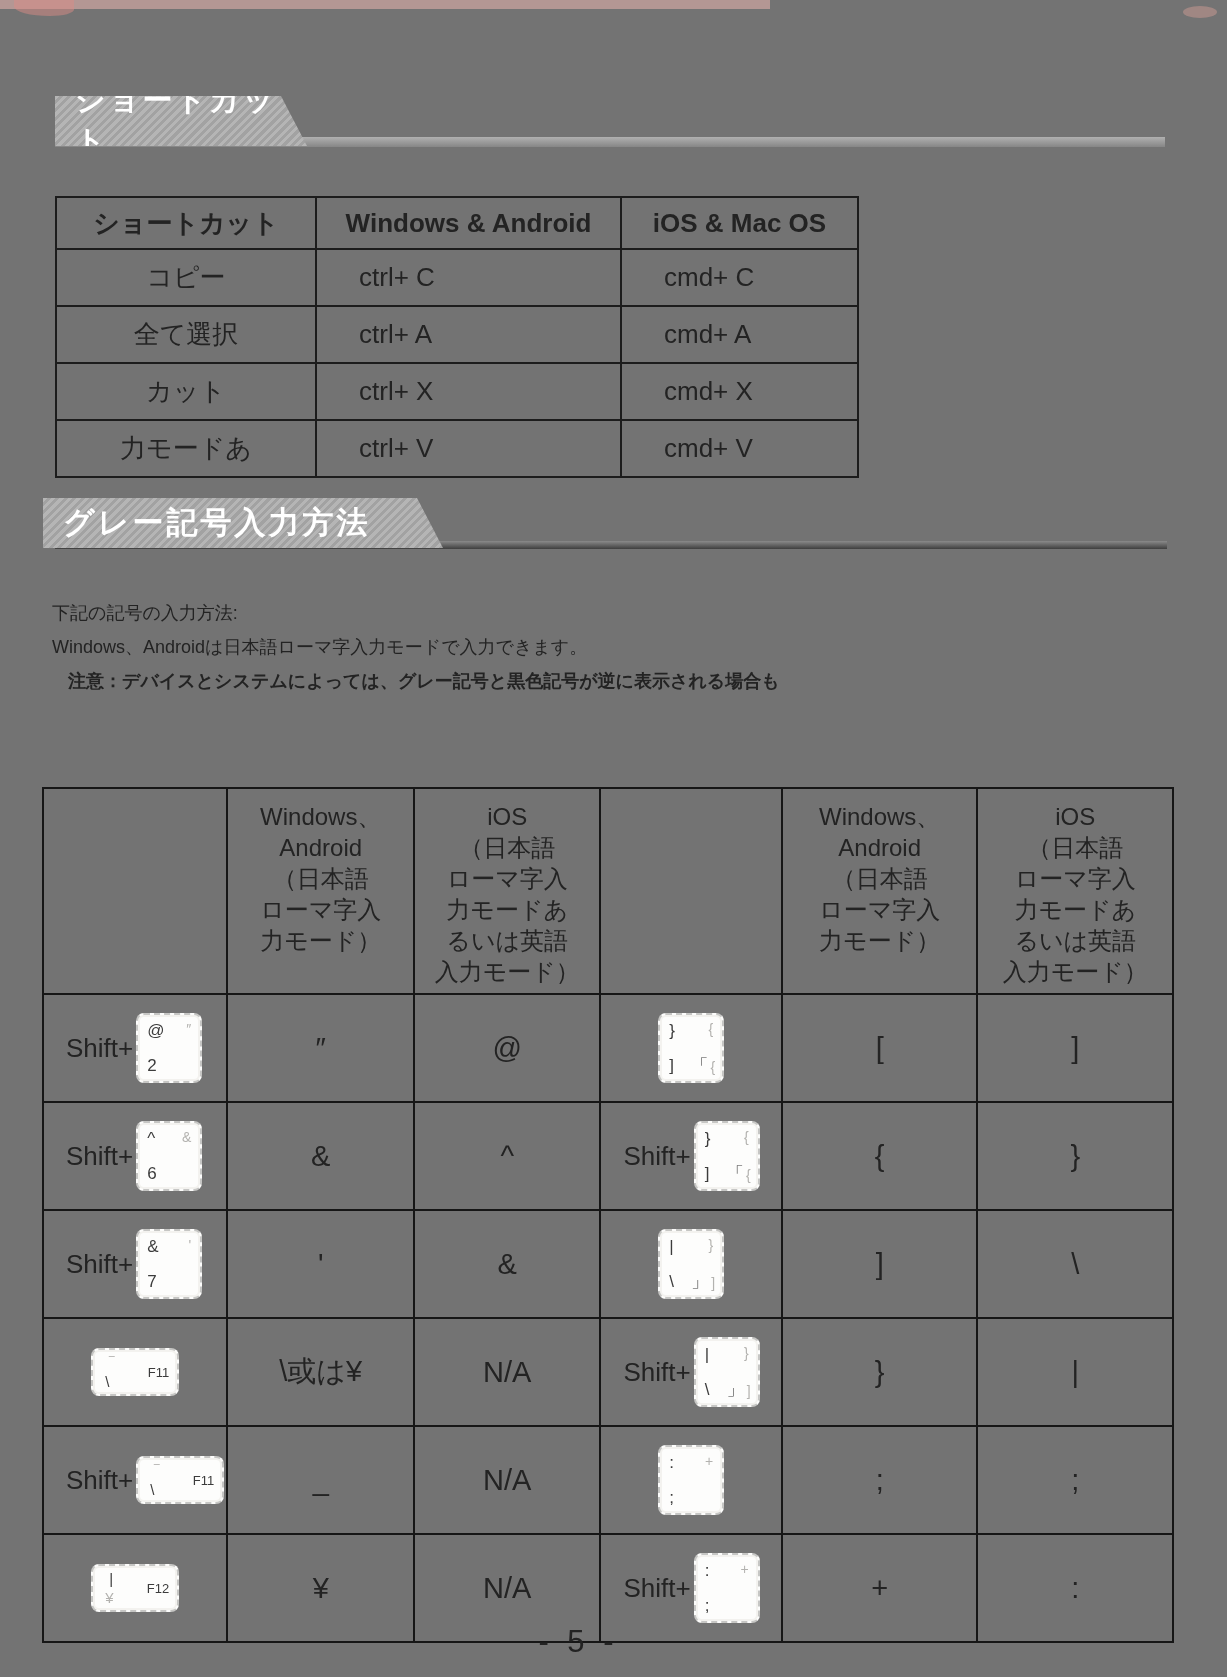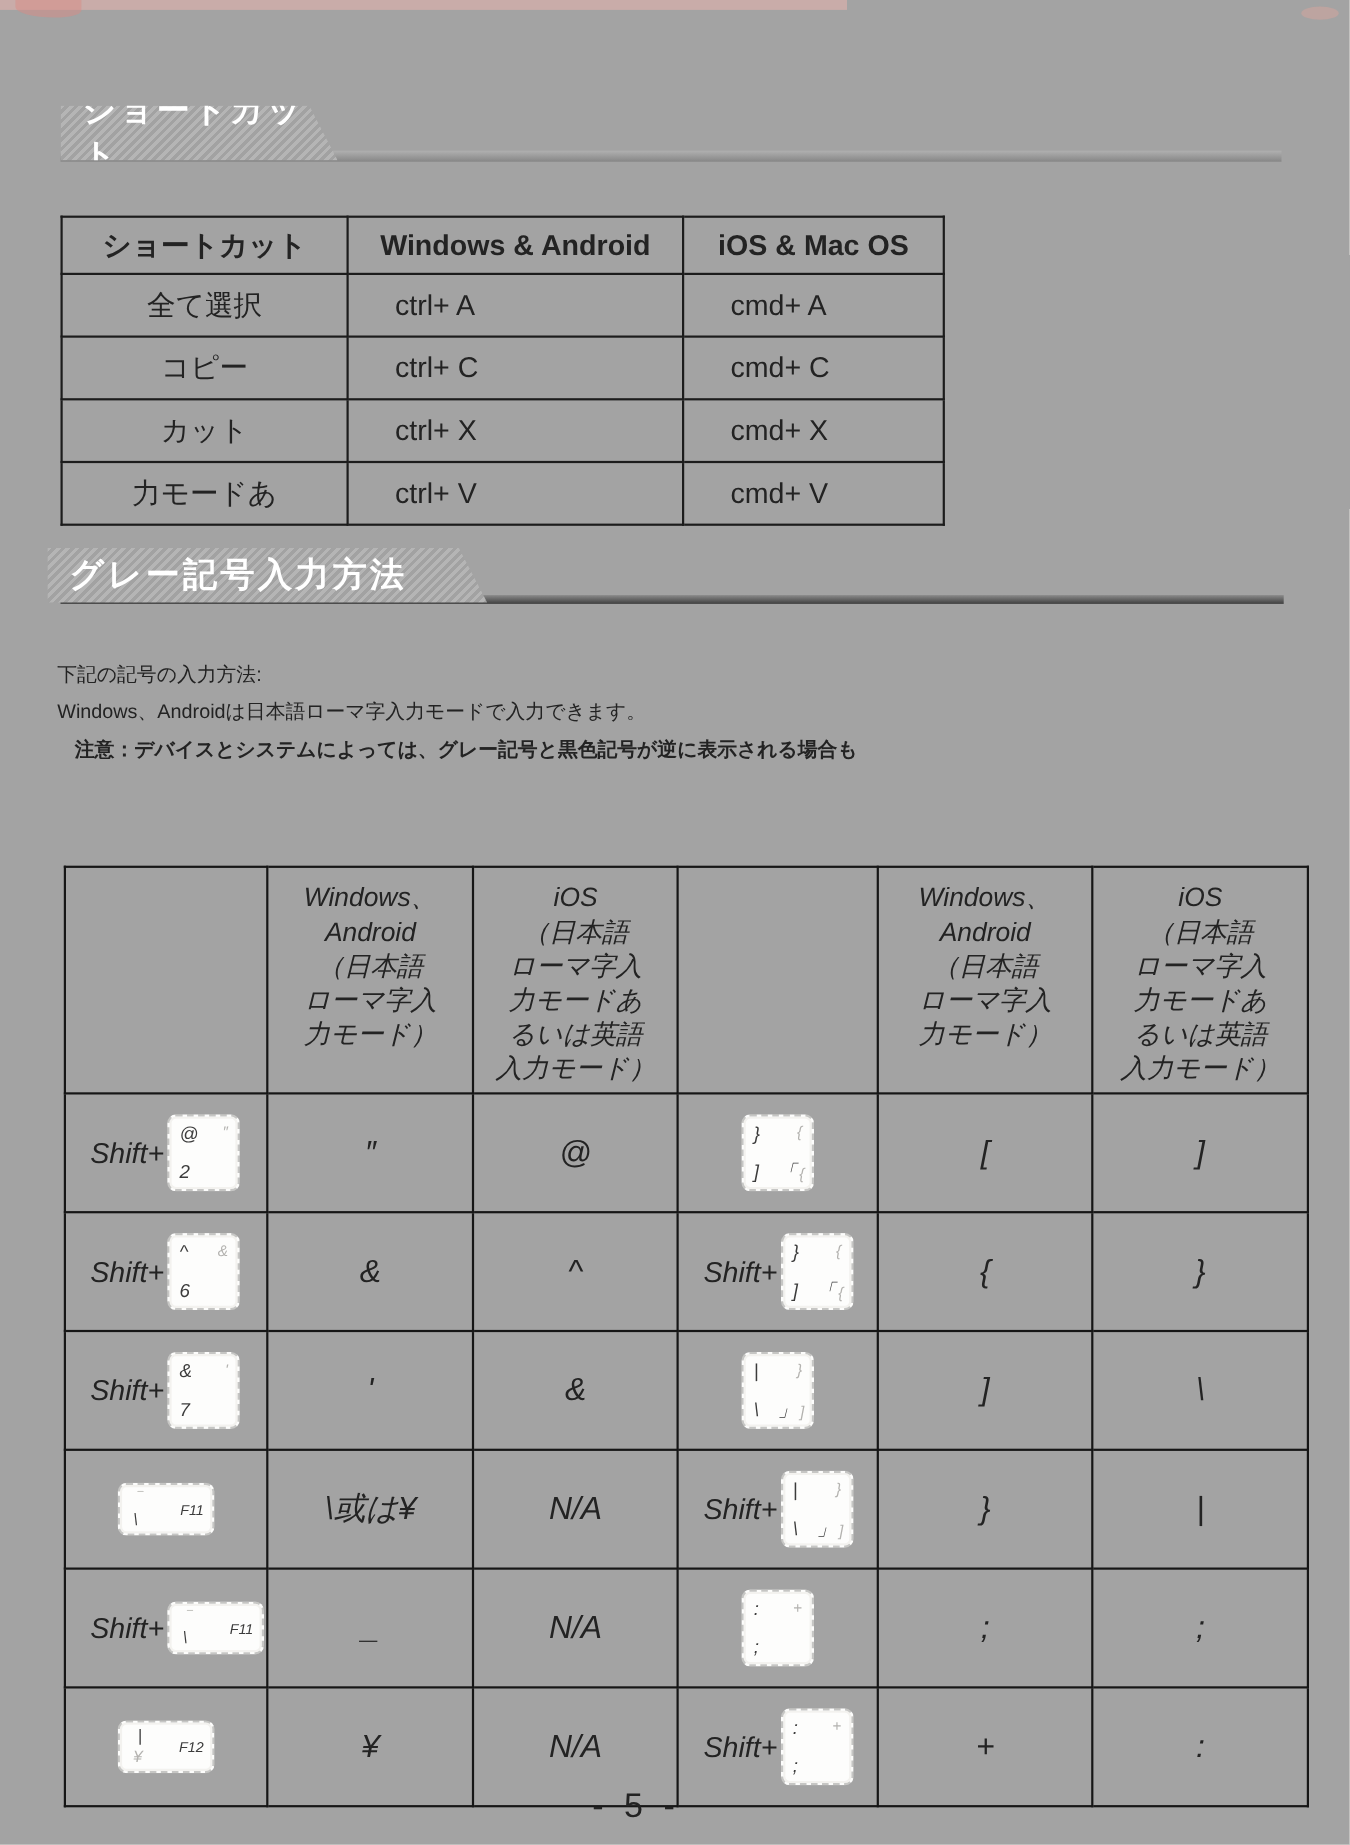--- a/index.html
+++ b/index.html
@@ -1,19 +1,19 @@
 <!DOCTYPE html>
 <html><head>
 <meta charset="utf-8">
 <style>
   * { margin:0; padding:0; box-sizing:border-box; }
   html,body { background:#e8e6e2; }
   .page {
     position:relative; width:1227px; height:1677px;
-    background:#a3a3a3; overflow:hidden;
+    background:#737373; overflow:hidden;
     font-family:"Liberation Sans", sans-serif; color:#232323;
   }
   
   .scan-top { position:absolute; left:0; top:0; width:770px; height:9px; background:#eab5ae; opacity:.55; }
   .scan-corner { position:absolute; left:14px; top:0; width:60px; height:16px; background:#d98c85; opacity:.5; border-radius:0 0 40% 60%; }
   .scan-dot { position:absolute; right:10px; top:6px; width:34px; height:12px; background:#e3a49c; opacity:.4; border-radius:50%; }
 
   
   .banner {
     position:absolute; height:50px; z-index:2;
@@ -39,21 +39,21 @@
   .tbl1 td.c0 { text-align:center; }
   .tbl1 td.c1, .tbl1 td.c2 { text-align:left; padding-left:42px; }
 
   
   .intro { position:absolute; left:52px; top:596px; width:1120px;
     font-size:18px; line-height:34px; }
   .intro p { white-space:nowrap; }
   .intro p.note { font-weight:bold;margin-left:16px; }
 
   
-  .tbl2 { position:absolute; left:58px; top:787px; width:1132px;font-style:italic; }
+  .tbl2 { position:absolute; left:42px; top:787px; width:1132px; }
   .tbl2 th, .tbl2 td { border:2px solid #161616; }
   .tbl2 th { height:206px; vertical-align:top; padding-top:12px;
     font-size:24px; font-weight:500; line-height:31px;
     text-align:center; white-space:pre-line; }
   .tbl2 td { height:108px; }
   .tbl2 td.sym { text-align:center; vertical-align:middle; font-size:29px; }
   .tbl2 td.key-cell { vertical-align:middle; }
   .kc-wrap { display:flex; align-items:center; justify-content:center; gap:3px; }
   .kc-wrap.with-shift { justify-content:flex-start; padding-left:22px; }
   .shift-label { font-size:26px; white-space:nowrap; }
@@ -100,28 +100,28 @@
       </colgroup>
     <thead>
       <tr>
         <th>ショートカット</th>
         <th>Windows &amp; Android</th>
         <th>iOS &amp; Mac OS</th>
       </tr>
     </thead>
     <tbody id="shortcut-tbody">
         <tr>
+          <td class="c0">コピー</td>
+          <td class="c1">ctrl+ C</td>
+          <td class="c2">cmd+ C</td>
+        </tr>
+        <tr>
           <td class="c0">全て選択</td>
           <td class="c1">ctrl+ A</td>
           <td class="c2">cmd+ A</td>
-        </tr>
-        <tr>
-          <td class="c0">コピー</td>
-          <td class="c1">ctrl+ C</td>
-          <td class="c2">cmd+ C</td>
         </tr>
         <tr>
           <td class="c0">カット</td>
           <td class="c1">ctrl+ X</td>
           <td class="c2">cmd+ X</td>
         </tr>
         <tr>
           <td class="c0">力モードあ</td>
           <td class="c1">ctrl+ V</td>
           <td class="c2">cmd+ V</td>

